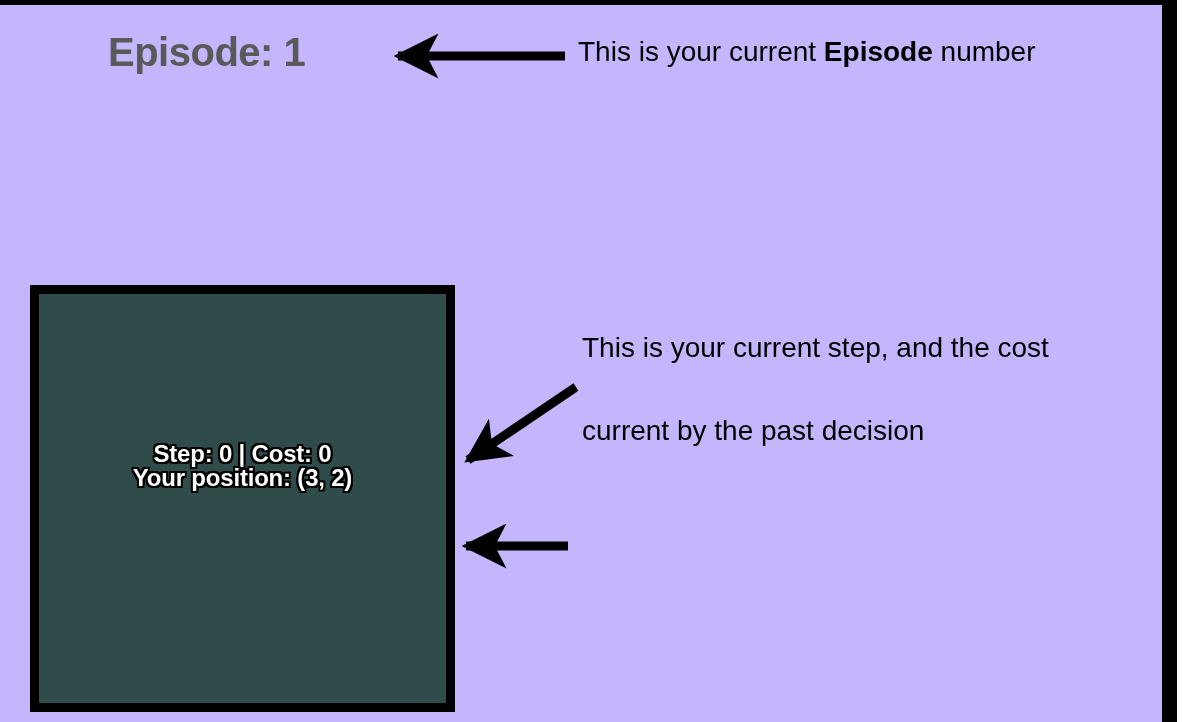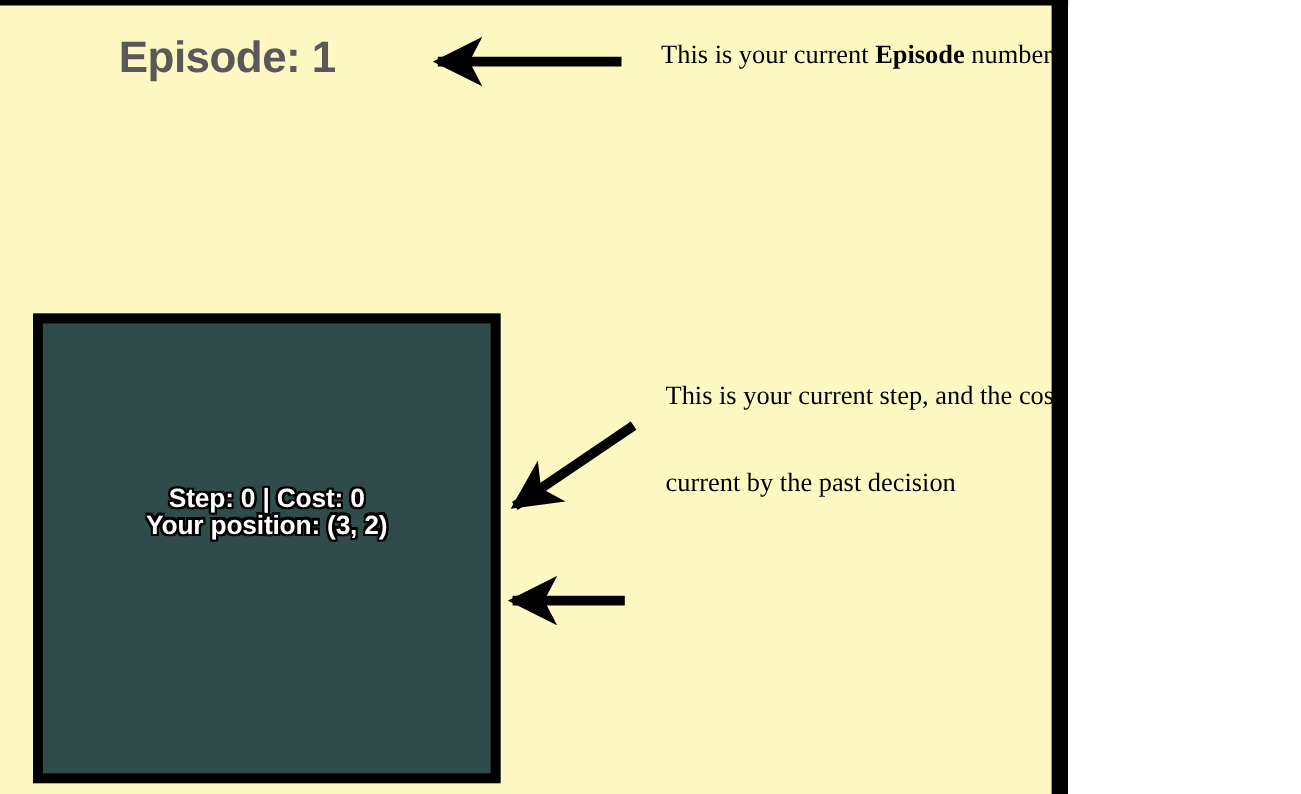--- a/index.html
+++ b/index.html
@@ -4,25 +4,26 @@
 <title>Game Environment Annotated Screenshot</title>
 <style>
   html, body {
     margin: 0;
     padding: 0;
     background: #ffffff;
   }
 
   #stage {
     position: relative;
-    width: 971px;
+    width: 1132px;
     height: 722px;
-    background: #fef9c3;
+    background: #c4b5fd;
     overflow: hidden;
     font-family: "Liberation Serif", "DejaVu Serif", serif;
+    padding-left: 45px;
   }
 
   
   .frame-bar-top {
     position: absolute;
     left: 0;
     top: 0;
     width: 1183px;
     height: 5px;
     background: #000000;
@@ -84,39 +85,38 @@
        2px  2px 0 #000, -2px 2px 0 #000,
        2px -2px 0 #000, -2px -2px 0 #000,
        1.5px 1.5px 0 #000;
   }
   .panel-line + .panel-line {
   }
 
   
   .annotation {
     position: absolute;
-    font-family: Liberation Serif, serif;
-    font-size: 24px;
+    font-family: Liberation Sans, sans-serif;
+    font-size: 28px;
     color: #000000;
     white-space: nowrap;
     line-height: 1.0;
-    margin-left: 23px;
   }
   .annotation .em {
     font-weight: bold;
   }
 
   .annotation-episode {
     left: 578px;
     top: 38px;
   }
 
   .annotation-step {
     left: 582px;
-    top: 348px;
+    top: 334px;
   }
   .annotation-step .line2 {
     margin-top: 55px;
   }
 
   .annotation-position {
     left: 580px;
     top: 529px;
   }
 

